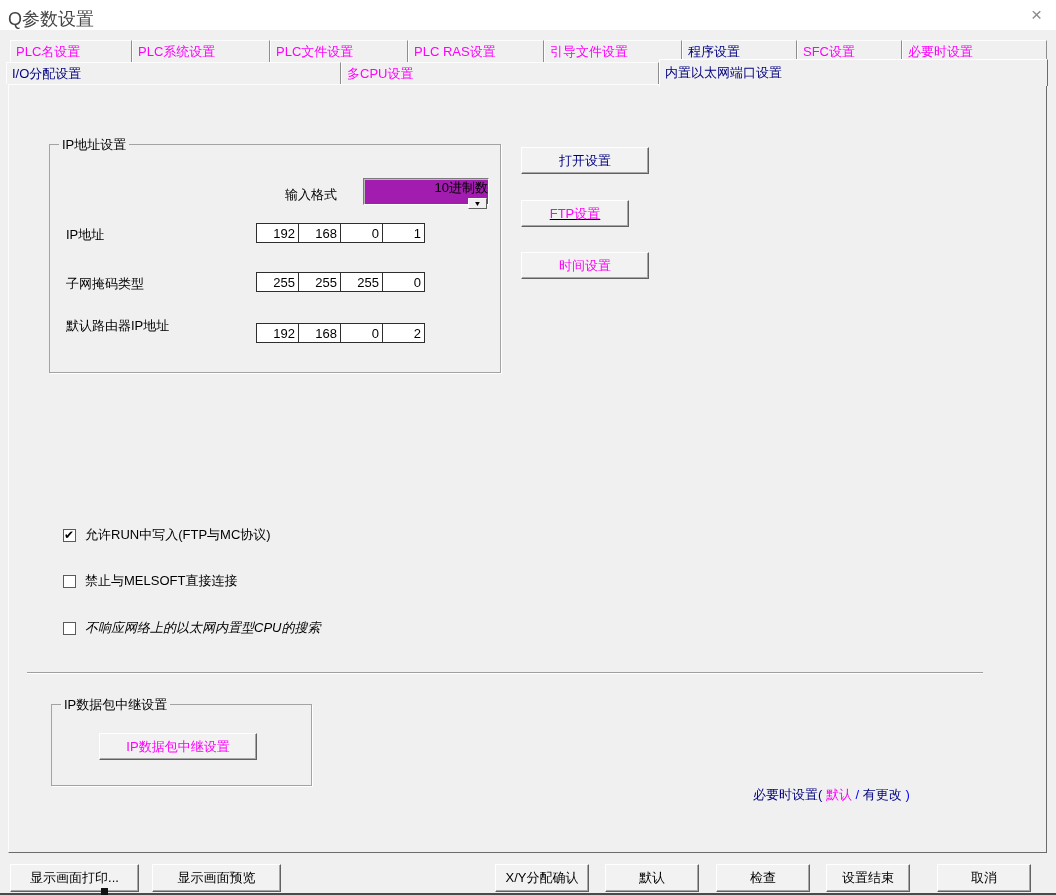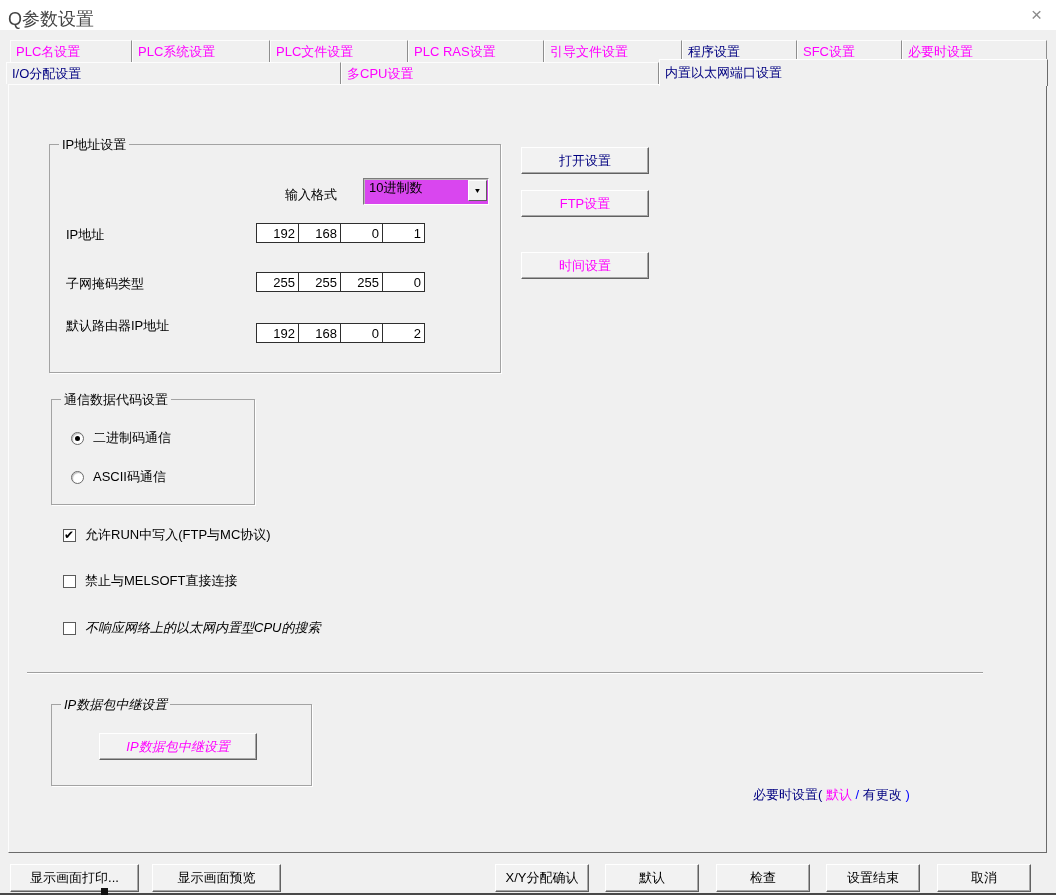--- a/index.html
+++ b/index.html
@@ -50,24 +50,24 @@
   .btn{
     position:absolute;box-sizing:border-box;
     background:#f2f2f2;
     border:1px solid;border-color:#ffffff #616161 #616161 #ffffff;
     box-shadow:inset -1px -1px 0 #a7a7a7;
     display:flex;align-items:center;justify-content:center;
     font-size:13px;cursor:default;white-space:nowrap;
   }
   
   .combo{
-    position:absolute;box-sizing:border-box;background:#d946ef;
+    position:absolute;box-sizing:border-box;background:#a21caf;
     border:1px solid;border-color:#7b7b7b #ffffff #ffffff #7b7b7b;
     box-shadow:inset 1px 1px 0 #b9b9b9;
-    display:flex;align-items:flex-start;
+    display:flex;align-items:flex-end;flex-direction:column;
   }
   .combo .combo-text{flex:1;padding-left:5px;}
   .combo .combo-btn{
     width:19px;height:21px;margin:1px 1px 1px 0;background:#f0f0f0;
     border:1px solid;border-color:#ffffff #5f5f5f #5f5f5f #ffffff;
     display:flex;align-items:center;justify-content:center;box-sizing:border-box;
   }
   .combo .combo-btn .arrow{font-size:8px;color:#000;transform:scaleY(0.9);}
   
   .iplabel{position:absolute;white-space:nowrap;}
@@ -184,59 +184,46 @@
       <div class="ipcell">192</div>
       <div class="ipcell">168</div>
       <div class="ipcell">0</div>
       <div class="ipcell">2</div>
     </div>
   </div>
 
   <div class="btn" style="left:512px;top:62px;width:128px;height:27px;">
       <span class="c-navy">打开设置</span>
     </div>
-  <div class="btn" style="left:512px;top:105px;width:128px;height:27px;">
+  <div class="btn" style="left:512px;top:115px;width:108px;height:27px;text-decoration:underline;">
       <span class="c-magenta">FTP设置</span>
     </div>
   <div class="btn" style="left:512px;top:167px;width:128px;height:27px;">
       <span class="c-magenta">时间设置</span>
     </div>
 
-  <div class="group" style="left:42px;top:314px;width:204px;height:106px;">
-    <span class="legend">通信数据代码设置</span>
-    <div class="opt" style="left:19px;top:29px;">
-      <span class="radio checked">
-          <span class="dot"></span>
-        </span>
-      <span>二进制码通信</span>
-    </div>
-    <div class="opt" style="left:19px;top:68px;">
-      <span class="radio"></span>
-      <span>ASCII码通信</span>
-    </div>
-  </div>
 
   <div class="opt" style="left:54px;top:441px;">
     <span class="cb checked">
         <span class="check">✔</span>
       </span>
     <span>允许RUN中写入(FTP与MC协议)</span>
   </div>
   <div class="opt" style="left:54px;top:487px;">
     <span class="cb"></span>
     <span>禁止与MELSOFT直接连接</span>
   </div>
   <div class="opt" style="left:54px;top:534px;font-style:italic;">
     <span class="cb"></span>
     <span>不响应网络上的以太网内置型CPU的搜索</span>
   </div>
 
   <div class="divider" style="left:18px;top:587px;width:956px;"></div>
 
-  <div class="group" style="left:42px;top:619px;width:261px;height:82px;font-style:italic;">
+  <div class="group" style="left:42px;top:619px;width:261px;height:82px;">
     <span class="legend">IP数据包中继设置</span>
     <div class="btn" style="left:47px;top:28px;width:158px;height:27px;">
         <span class="c-magenta">IP数据包中继设置</span>
       </div>
   </div>
 
   <div class="legend-note" style="left:744px;top:701px;">
     <span class="c-navy">必要时设置(</span><span class="c-magenta"> 默认 </span><span class="c-blue">/</span><span class="c-navy"> 有更改 </span><span class="c-blue">)</span>
   </div>
 </div>
@@ -249,21 +236,21 @@
   </div>
 <div class="btn" style="left:495px;top:864px;width:94px;height:28px;">
     <span>X/Y分配确认</span>
   </div>
 <div class="btn" style="left:605px;top:864px;width:94px;height:28px;">
     <span>默认</span>
   </div>
 <div class="btn" style="left:716px;top:864px;width:94px;height:28px;">
     <span>检查</span>
   </div>
-<div class="btn" style="left:826px;top:864px;width:94px;height:28px;">
+<div class="btn" style="left:826px;top:864px;width:84px;height:28px;">
     <span>设置结束</span>
   </div>
 <div class="btn" style="left:937px;top:864px;width:94px;height:28px;">
     <span>取消</span>
   </div>
 
 <div class="behind-line"></div>
 <div class="behind-tick"></div>
 
 </body></html>

